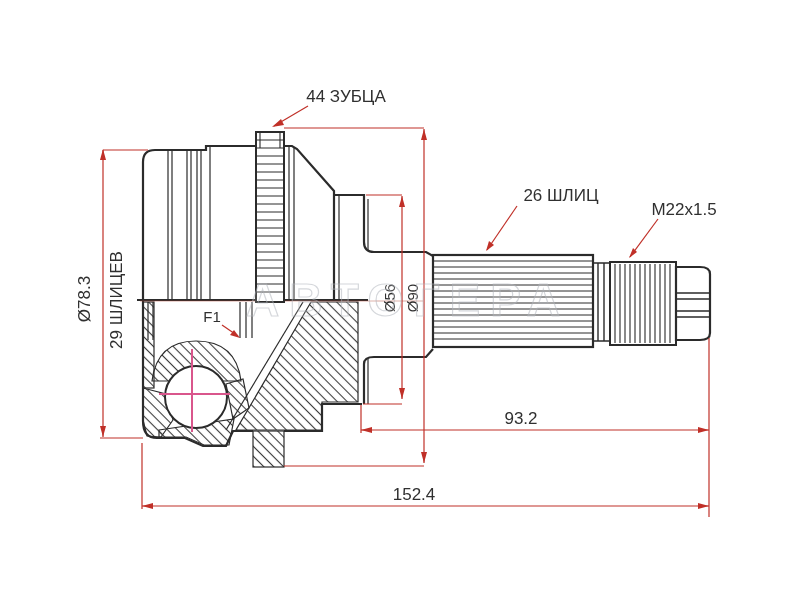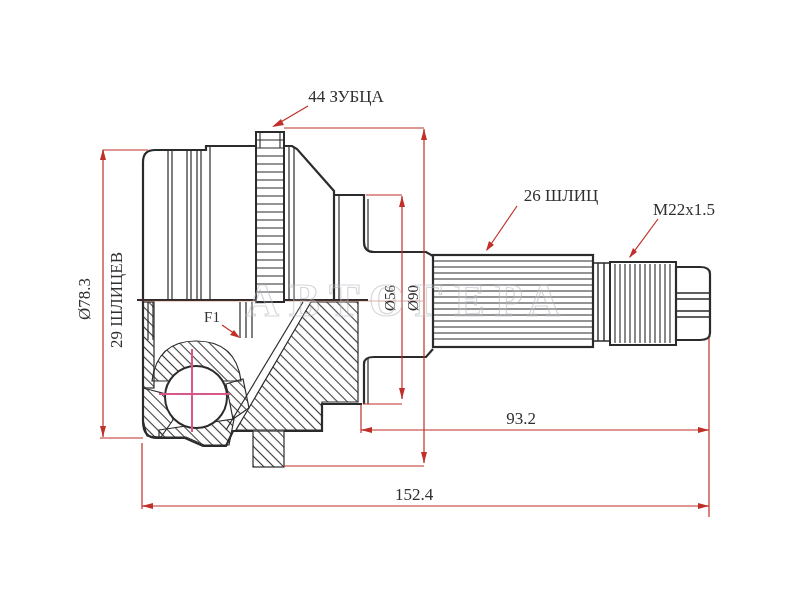--- a/index.html
+++ b/index.html
@@ -1,17 +1,17 @@
 <!DOCTYPE html>
 <html><head>
 <meta charset="utf-8">
 <style>
   html,body{margin:0;padding:0;background:#ffffff;}
   .canvas{position:relative;width:800px;height:600px;background:#ffffff;overflow:hidden;
-          font-family:Liberation Serif, serif;text-align:right;}
+          font-family:Liberation Sans, sans-serif;text-align:right;}
   svg{position:absolute;left:0;top:0;}
   .dim-text{font-size:17px;fill:#303030;}
   .dim-text-sm{font-size:15px;fill:#303030;}
   .wm{font-size:46px;font-weight:bold;letter-spacing:10px;fill:rgba(255,255,255,0.25);
       stroke:#b4b8bf;stroke-width:1.2px;opacity:0.55;}
 </style>
 </head>
 <body>
 
 <div class="canvas">

